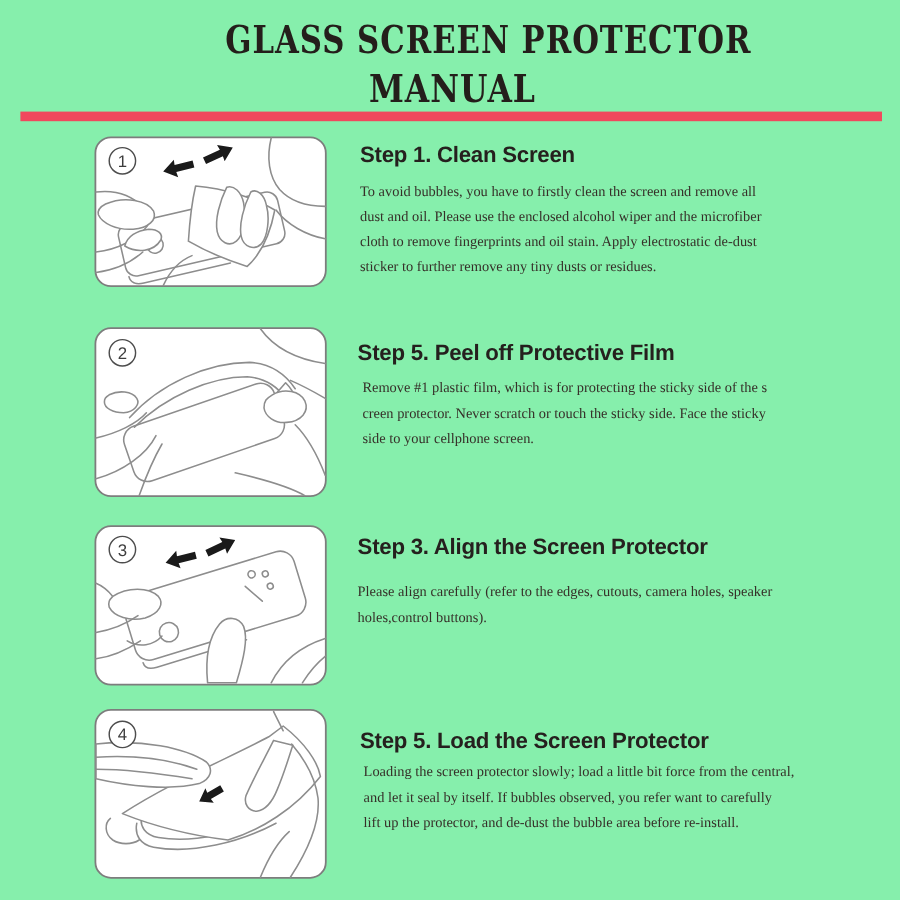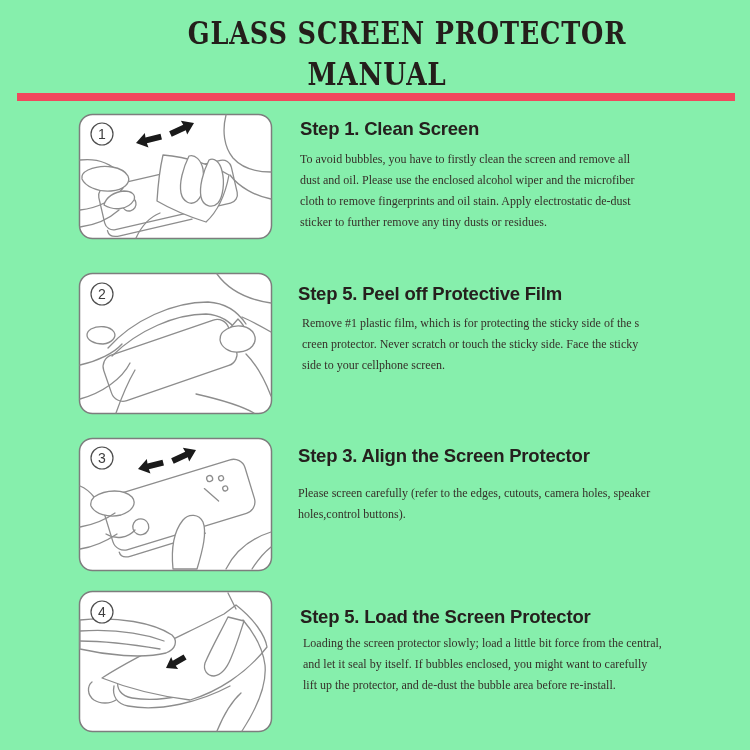--- a/index.html
+++ b/index.html
@@ -174,21 +174,21 @@
       <g transform="translate(118,13) rotate(-25)">
           <path d="M0,0 L-11,-7.5 L-10.5,-3 L-26,-3 L-26,3 L-10.5,3 L-11,7.5 Z"></path>
         </g>
     </g>
     <g class="badge">
       <circle cx="24" cy="21" r="11"></circle>
       <text x="24" y="26">3</text>
     </g>
   </svg>
   <h2 id="h3s" class="step-heading">Step 3. Align the Screen Protector</h2>
-  <p id="b3s" class="step-body">Please screen carefully (refer to the edges, cutouts, camera holes, speaker
+  <p id="b3s" class="step-body">Please align carefully (refer to the edges, cutouts, camera holes, speaker
 holes,control buttons).</p>
 
   <svg id="il4" class="illus" width="195" height="143" viewBox="0 0 195 143">
     <rect class="frame" x="1.5" y="1.5" width="192" height="140" rx="13"></rect>
     <g class="line">
       <path d="M14,92 C9,96 9,105 16,110 C22,114 32,114 38,110"></path>
       <path d="M36,96 C34,106 39,114 50,116 C82,122 122,112 152,96"></path>
       <path d="M40,89 C38,99 43,106 54,108 C84,113 120,104 148,89"></path>
     </g>
     <g class="line">
@@ -210,16 +210,16 @@
           <path d="M0,0 L10,-7 L9.5,-3 L22,-3 L22,3 L9.5,3 L10,7 Z"></path>
         </g>
     </g>
     <g class="badge">
       <circle cx="24" cy="22" r="11"></circle>
       <text x="24" y="27">4</text>
     </g>
   </svg>
   <h2 id="h4s" class="step-heading">Step 5. Load the Screen Protector</h2>
   <p id="b4s" class="step-body">Loading the screen protector slowly; load a little bit force from the central,
-and let it seal by itself. If bubbles enclosed, you might want to carefully
+and let it seal by itself. If bubbles observed, you refer want to carefully
 lift up the protector, and de-dust the bubble area before re-install.</p>
 
 </div>
 
 </body></html>

